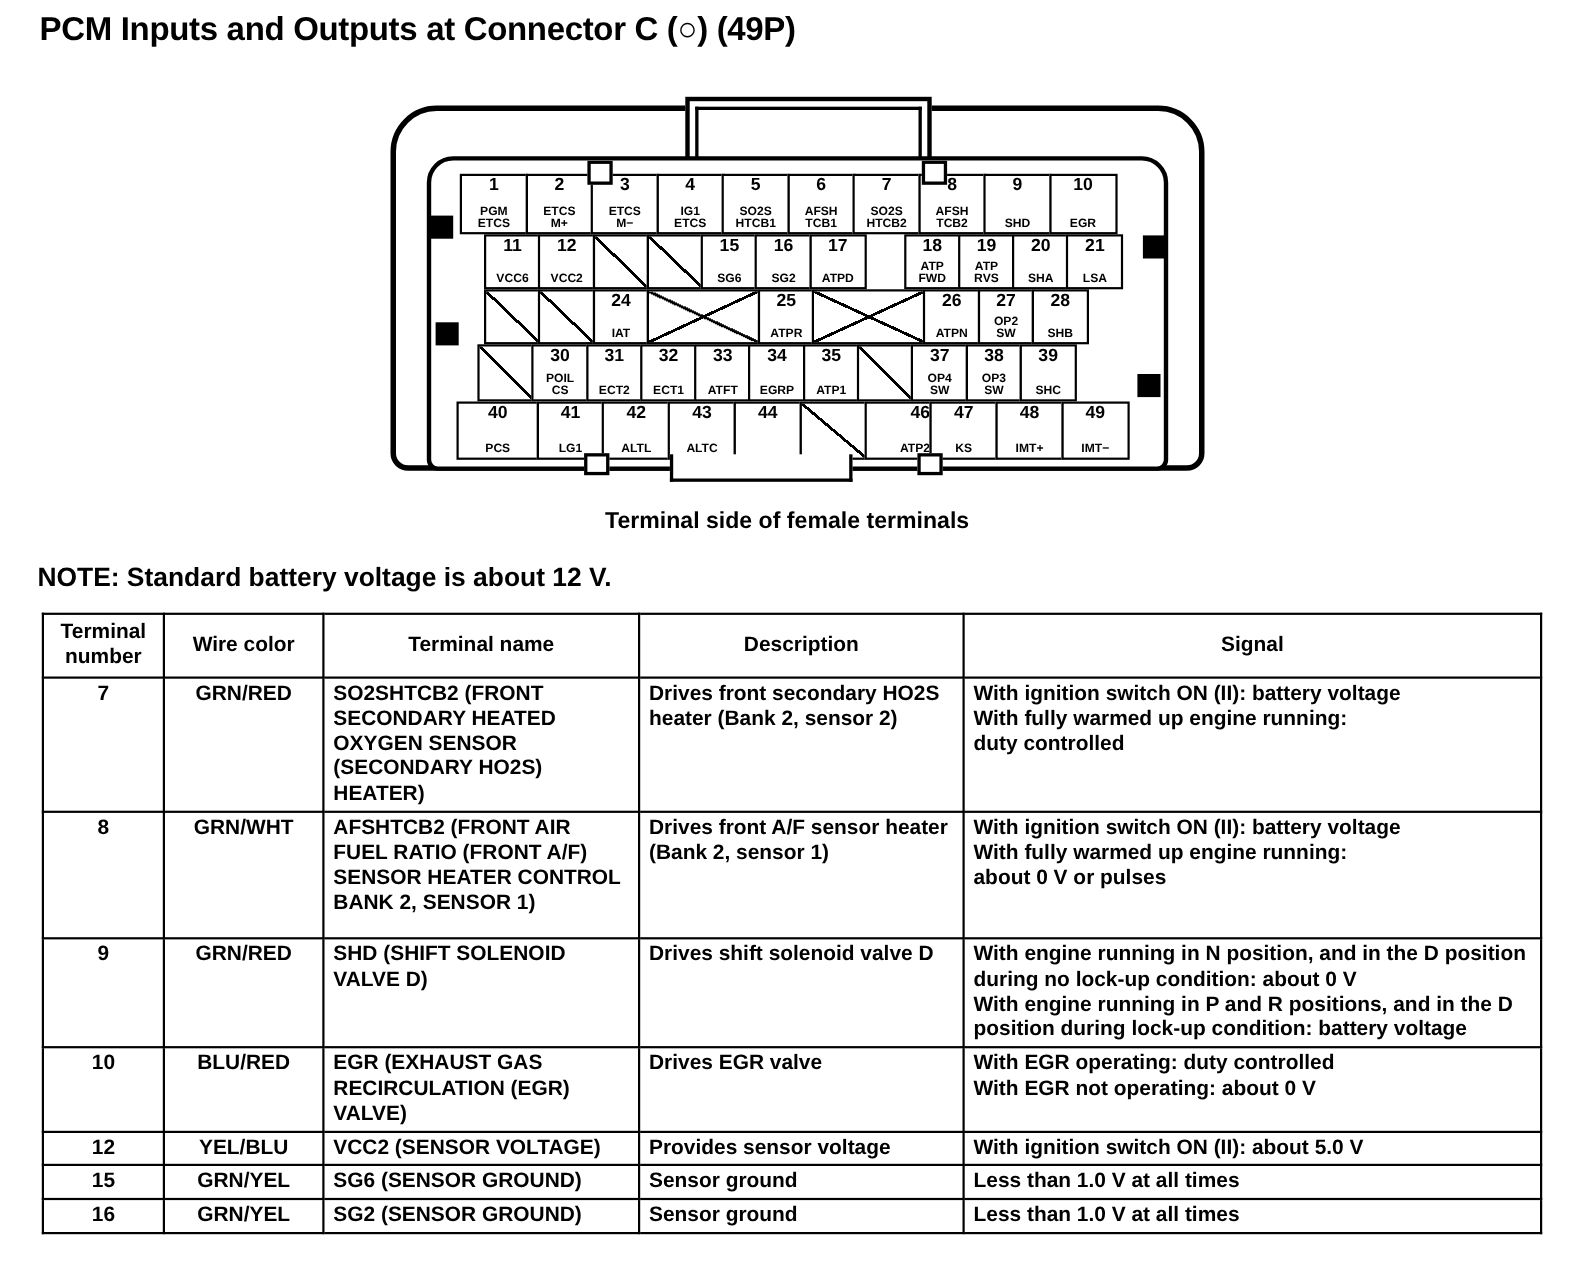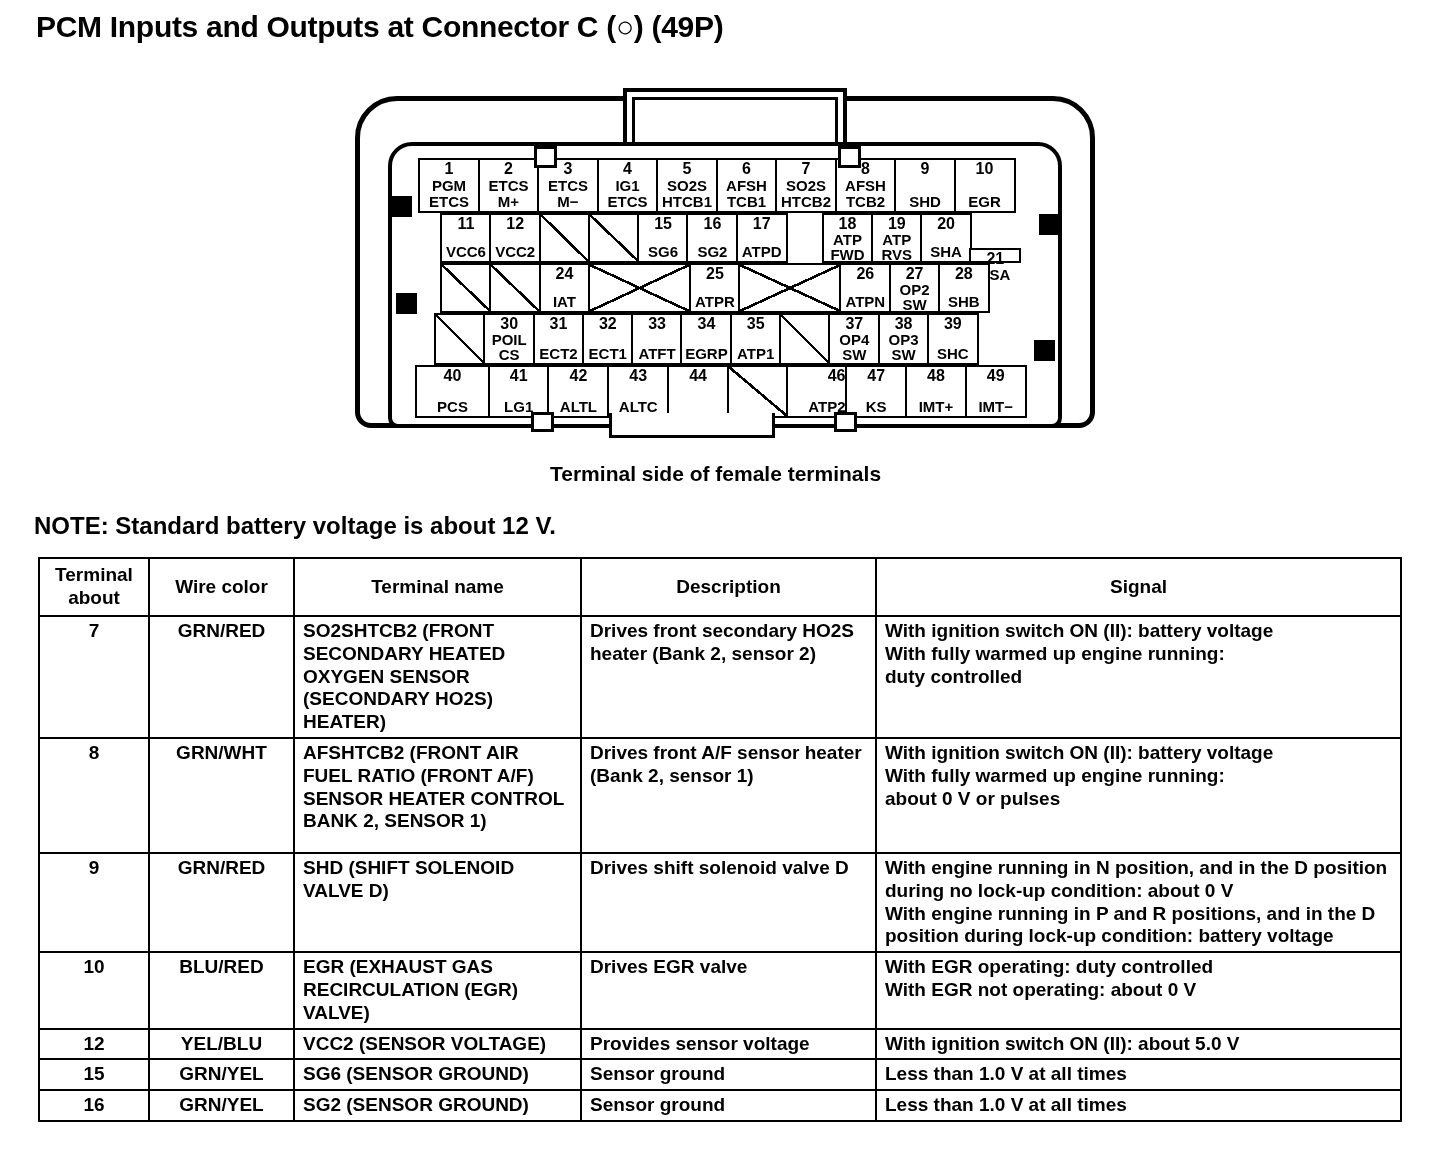--- a/index.html
+++ b/index.html
@@ -43,21 +43,21 @@
   .small-tab{position:absolute;width:17px;height:16px;border:3px solid #000;background:#fff;}
   .bottom-wide-tab{position:absolute;left:254px;top:325px;width:160px;height:22px;border:3px solid #000;border-top:none;background:#fff;}
   .pin-row{position:absolute;display:flex;}
   .pin-cell{
     box-sizing:border-box;border:2.5px solid #000;margin-left:-2.5px;background:#fff;
     display:flex;flex-direction:column;align-items:center;justify-content:space-between;
     padding:1px 0 2px 0;position:relative;
   }
   .pin-cell:first-child{margin-left:0;}
   .pin-num{font-size:16px;font-weight:700;line-height:1;}
-  .pin-label{font-size:15px;font-weight:700;line-height:1.02;text-align:center;white-space:pre-line;}
+  .pin-label{font-size:11px;font-weight:700;line-height:1.02;text-align:center;white-space:pre-line;}
   .cell-diag{
     background-image:linear-gradient(to top right,
       transparent calc(50% - 1.3px), #000 calc(50% - 1.3px),
       #000 calc(50% + 1.3px), transparent calc(50% + 1.3px));
   }
   .cell-x{
     background-image:
       linear-gradient(to top right,
         transparent calc(50% - 1.3px), #000 calc(50% - 1.3px),
         #000 calc(50% + 1.3px), transparent calc(50% + 1.3px)),
@@ -179,21 +179,21 @@
         </div>
         <div class="pin-cell" style="width: 51.8px;">
           <div class="pin-num">19</div>
           <div class="pin-label">ATP
 RVS</div>
         </div>
         <div class="pin-cell" style="width: 51.8px;">
           <div class="pin-num">20</div>
           <div class="pin-label">SHA</div>
         </div>
-        <div class="pin-cell" style="width: 51.8px; margin-top: 35px;">
+        <div class="pin-cell" style="width: 51.8px;">
           <div class="pin-num">21</div>
           <div class="pin-label">LSA</div>
         </div>
       </div>
       <div class="pin-row" style="left: 85px; top: 175px; height: 50px;">
         <div class="pin-cell cell-diag" style="width: 51.8px;"></div>
         <div class="pin-cell cell-diag" style="width: 51.8px;"></div>
         <div class="pin-cell" style="width: 51.8px;">
           <div class="pin-num">24</div>
           <div class="pin-label">IAT</div>
@@ -315,21 +315,21 @@
 <table class="pin-table">
   <colgroup>
     <col style="width:110px">
       <col style="width:145px">
       <col style="width:287px">
       <col style="width:295px">
       <col style="width:525px">
   </colgroup>
   <thead>
     <tr>
-      <th>Terminal about</th>
+      <th>Terminal number</th>
       <th>Wire color</th>
       <th>Terminal name</th>
       <th>Description</th>
       <th>Signal</th>
     </tr>
   </thead>
   <tbody id="table-body">
       <tr style="height: 117px;">
         <td class="c-num">7</td>
         <td class="c-wire">GRN/RED</td>

